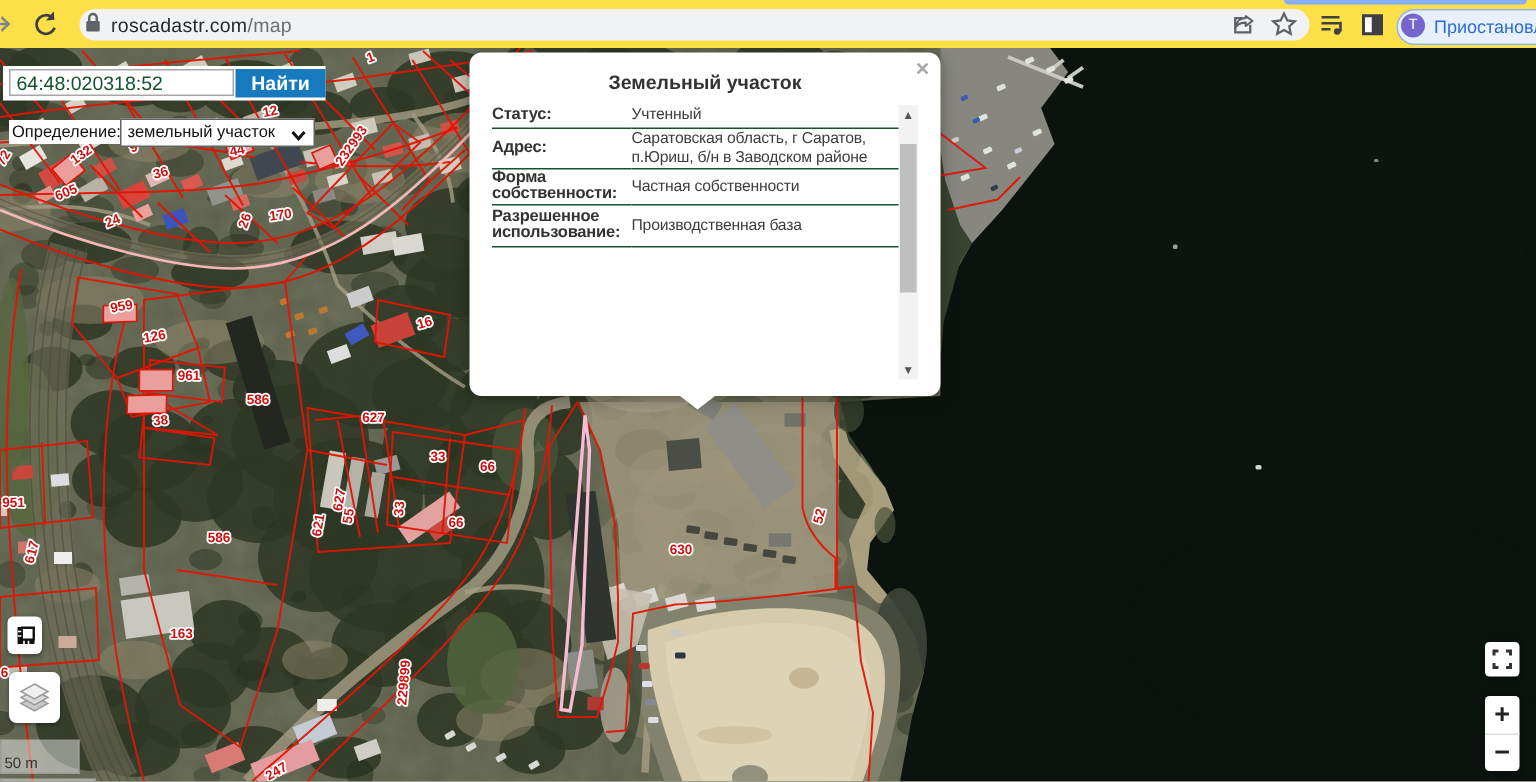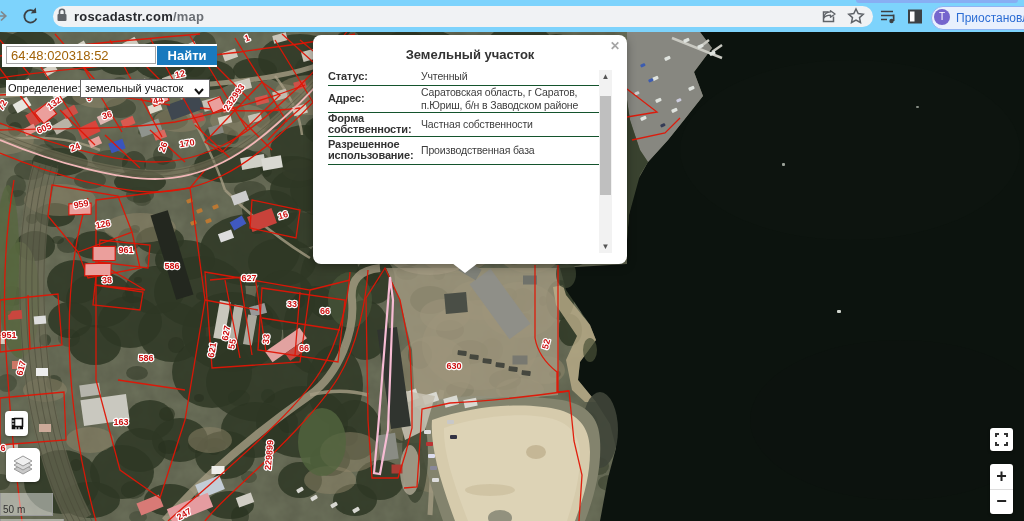--- a/index.html
+++ b/index.html
@@ -1,19 +1,19 @@
 <!DOCTYPE html>
 <html><head>
 <meta charset="utf-8">
 <style>
   html,body{margin:0;padding:0;width:1024px;height:521px;overflow:hidden;
     font-family:"Liberation Sans",sans-serif;}
   #stage{position:relative;width:1024px;height:521px;overflow:hidden;background:#6e705c;}
   
-  #chrome{position:absolute;left:0;top:0;width:1024px;height:32px;background:#7dd3fc;z-index:50;font-weight:bold;}
+  #chrome{position:absolute;left:0;top:0;width:1024px;height:32px;background:#fde047;z-index:50;}
   #chrome .pill{position:absolute;left:53px;top:6px;width:820px;height:21px;border-radius:11px;background:#f0f2f4;}
   #chrome .url{position:absolute;left:74px;top:9px;font-size:13px;color:#27292d;letter-spacing:.2px;}
   #chrome .url .dim{color:#6b6f74;}
   #topblue{position:absolute;left:856px;top:0;width:162px;height:3px;background:#88aef3;border-radius:0 0 3px 3px;z-index:60;}
   #profile{position:absolute;left:931px;top:6px;width:120px;height:22px;border-radius:12px;
      background:#e9f0fd;border:1px solid #90b4f4;z-index:55;}
   #profile .av{position:absolute;left:2px;top:2px;width:16px;height:16px;border-radius:50%;background:#7565cd;
      color:#fff;font-size:10px;text-align:center;line-height:16px;}
   #profile .t{position:absolute;left:24px;top:4px;font-size:12px;color:#2b6cd4;white-space:nowrap;}
   
@@ -27,21 +27,21 @@
      font-size:10.5px;color:#3d3d3d;table-layout:fixed;}
   #popup td{vertical-align:middle;border-bottom:1px solid #14532d;padding:0;line-height:13px;white-space:nowrap;letter-spacing:-0.15px;}
   #popup td.l{font-weight:bold;color:#333;padding-right:2px;font-size:11px;line-height:11.5px;}
   
   #sb{position:absolute;left:286px;top:35px;width:13px;height:183px;background:#f2f2f2;}
   #sb .th{position:absolute;left:1px;top:26px;width:11px;height:99px;background:#bfbfbf;}
   #sb .a{position:absolute;left:0;width:13px;height:13px;color:#555;font-size:8px;text-align:center;line-height:13px;}
   
   #search{position:absolute;left:2px;top:44px;width:215px;height:23px;background:#fff;z-index:20;}
   #search .inp{position:absolute;left:4px;top:2px;width:144px;height:16px;border:1px solid #a6a6a6;background:#fff;
-     font-size:13px;color:#a16207;padding-left:4px;line-height:17px;}
+     font-size:13px;color:#14532d;padding-left:4px;line-height:17px;}
   #search .btn{position:absolute;left:155px;top:2px;width:60px;height:19px;background:#187abe;color:#fff;
      font-size:13px;text-align:center;line-height:19px;font-weight:bold;}
   #defrow{position:absolute;left:6px;top:79px;height:18px;z-index:20;font-size:11px;}
   #defrow .lab{position:absolute;left:0;top:1px;background:#fff;color:#111;padding:2px 2px 2px 2px;height:12px;white-space:nowrap;font-size:11px;}
   #defrow .sel{position:absolute;left:74px;top:0;width:124px;height:13px;border:1px solid #636363;background:#fff;
      color:#111;padding:2px 0 2px 4px;white-space:nowrap;font-size:11px;}
   #defrow .ch{position:absolute;right:5px;top:5px;}
   
   .mbtn{position:absolute;background:#fff;border-radius:4px;z-index:20;box-shadow:0 1px 3px rgba(0,0,0,.35);}
   #measure{left:5px;top:411px;width:23px;height:25px;}

